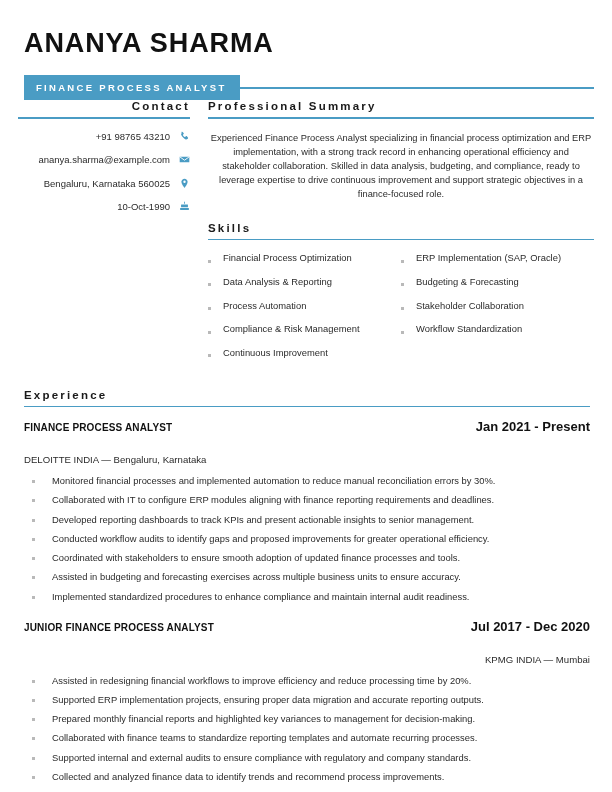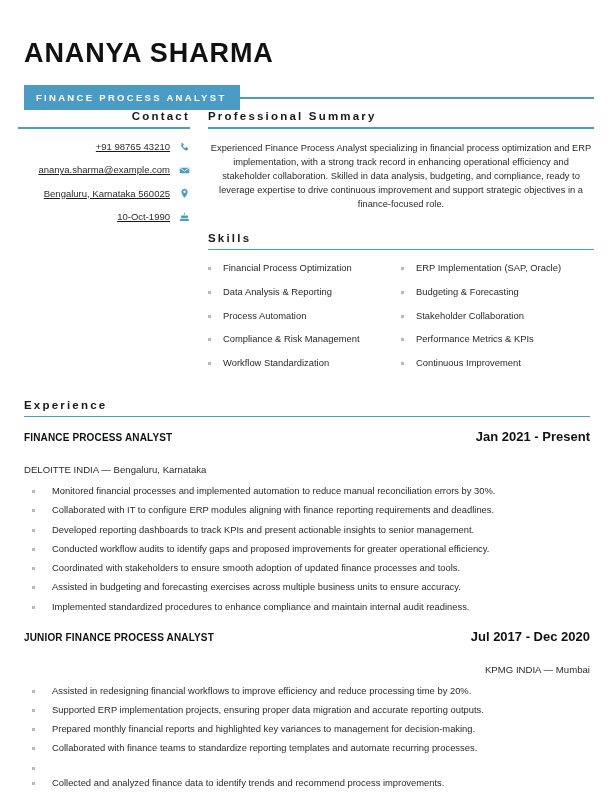--- a/index.html
+++ b/index.html
@@ -22,21 +22,21 @@
     padding: 0 18px;
     position: relative;
   }
 
   
   .name {
     font-size: 27px;
     font-weight: bold;
     letter-spacing: 0.9px;
     color: #111111;
-    padding-top: 39px;
+    padding-top: 29px;
     padding-left: 6px;
     line-height: 1.05;
   }
   .title-row {
     display: flex;
     align-items: center;
     margin-top: 18px;
     padding-left: 6px;
   }
   .title-badge {
@@ -82,24 +82,23 @@
   .sec-rule {
     height: 1.6px;
     background: #4A9CC4;
     margin-bottom: 12px;
   }
   .sec-head.right { text-align: right; }
 
   
   .contact-row {
     display: flex;
-    align-items: center;
+    align-items: flex-start;
     justify-content: flex-end;
     margin-bottom: 11px;
-    text-decoration: underline;
   }
   .contact-text {
     font-size: 9.5px;
     color: #2b2b2b;
     text-align: right;
     padding-right: 9px;
     line-height: 1.3;
   }
   .contact-icon {
     flex: 0 0 auto;
@@ -125,21 +124,21 @@
   }
   .skills-grid {
     display: flex;
     flex-wrap: wrap;
     margin-top: 2px;
   }
   .skill-item {
     width: 50%;
     box-sizing: border-box;
     display: flex;
-    align-items: flex-start;
+    align-items: center;
     margin-bottom: 11px;
     padding-right: 8px;
   }
   .sq-bullet {
     flex: 0 0 auto;
     width: 3px;
     height: 3px;
     background: #b9b9b9;
     margin-top: 5px;
     margin-right: 12px;
@@ -298,24 +297,20 @@
           <div class="skill-item">
             <span class="sq-bullet"></span>
             <span class="skill-text">Stakeholder Collaboration</span>
           </div>
           <div class="skill-item">
             <span class="sq-bullet"></span>
             <span class="skill-text">Compliance &amp; Risk Management</span>
           </div>
           <div class="skill-item">
             <span class="sq-bullet"></span>
-            <span class="skill-text">Performance Metrics &amp; KPIs</span>
-          </div>
-          <div class="skill-item">
-            <span class="sq-bullet"></span>
             <span class="skill-text">Workflow Standardization</span>
           </div>
           <div class="skill-item">
             <span class="sq-bullet"></span>
             <span class="skill-text">Continuous Improvement</span>
           </div>
         </div>
       </div>
 
     </div>
@@ -381,20 +376,21 @@
         <div class="job-bullet">
           <span class="sq-bullet"></span>
           <span class="job-bullet-text">Prepared monthly financial reports and highlighted key variances to management for decision-making.</span>
         </div>
         <div class="job-bullet">
           <span class="sq-bullet"></span>
           <span class="job-bullet-text">Collaborated with finance teams to standardize reporting templates and automate recurring processes.</span>
         </div>
         <div class="job-bullet">
           <span class="sq-bullet"></span>
+          <span class="job-bullet-text">Supported internal and external audits to ensure compliance with regulatory and company standards.</span>
         </div>
         <div class="job-bullet">
           <span class="sq-bullet"></span>
           <span class="job-bullet-text">Collected and analyzed finance data to identify trends and recommend process improvements.</span>
         </div>
         <div class="job-bullet">
           <span class="sq-bullet"></span>
           <span class="job-bullet-text">Facilitated team training sessions for smooth adoption of new ERP modules and processes.</span>
         </div>
       </div>

